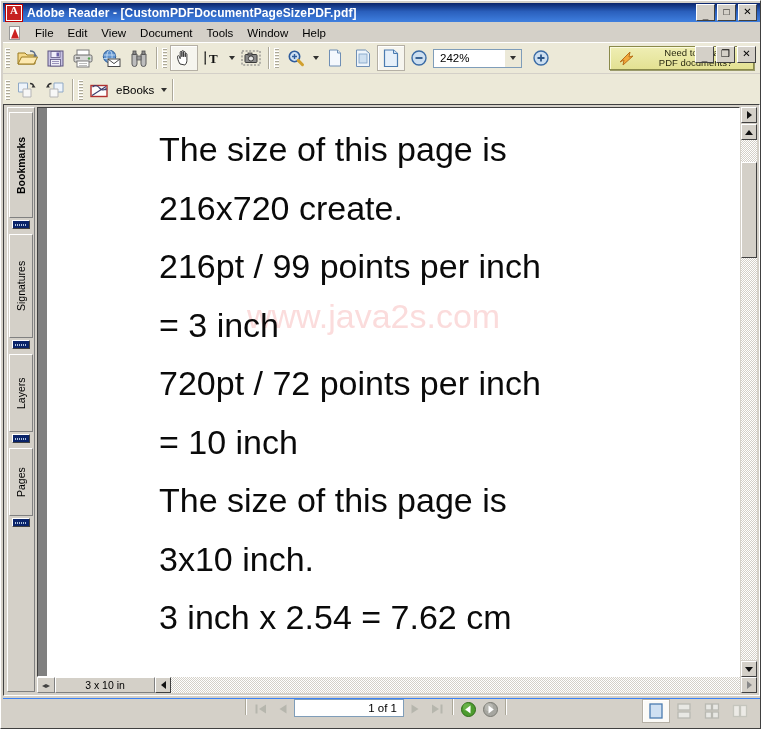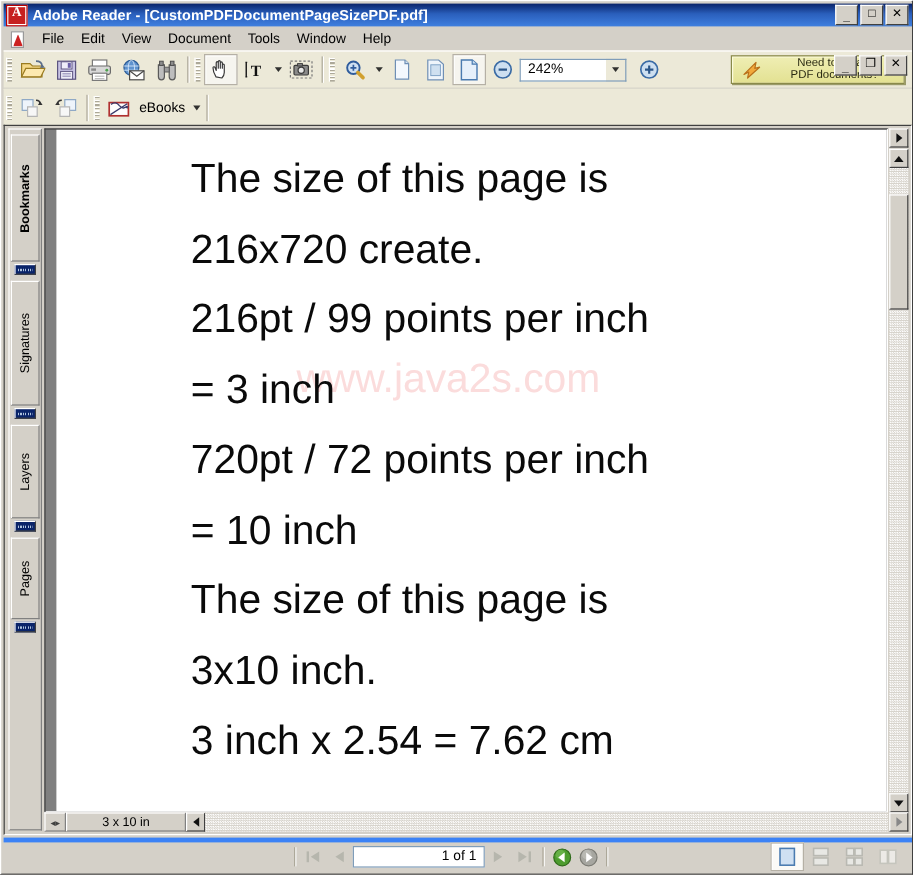--- a/index.html
+++ b/index.html
@@ -269,22 +269,22 @@
     position:absolute;right:2px;bottom:2px;width:16px;height:16px;
     background:#d4d0c8;border:1px solid #fff;
     border-right-color:#404040;border-bottom-color:#404040;box-sizing:border-box;
     display:flex;align-items:center;justify-content:center;
   }
 
   
   .statusbar{
     position:absolute;left:2px;bottom:2px;width:757px;height:28px;
     background:#d4d0c8;
-    border-top:4px solid #3b82f6;
-    display:flex;align-items:center;box-sizing:border-box;
+    border-top:1px solid #3b82f6;
+    display:flex;align-items:flex-start;box-sizing:border-box;
   }
   .sb-sep{width:1px;height:16px;background:#aca899;box-shadow:1px 0 0 #fff;margin:0 4px;flex:none;}
   .navbtn{
     width:22px;height:20px;display:flex;align-items:center;justify-content:center;flex:none;
   }
   .pagefield{
     width:110px;height:18px;background:#fff;border:1px solid #7f9db9;
     display:flex;align-items:center;justify-content:flex-end;
     font-size:11.5px;color:#000;padding-right:6px;box-sizing:border-box;flex:none;
   }

